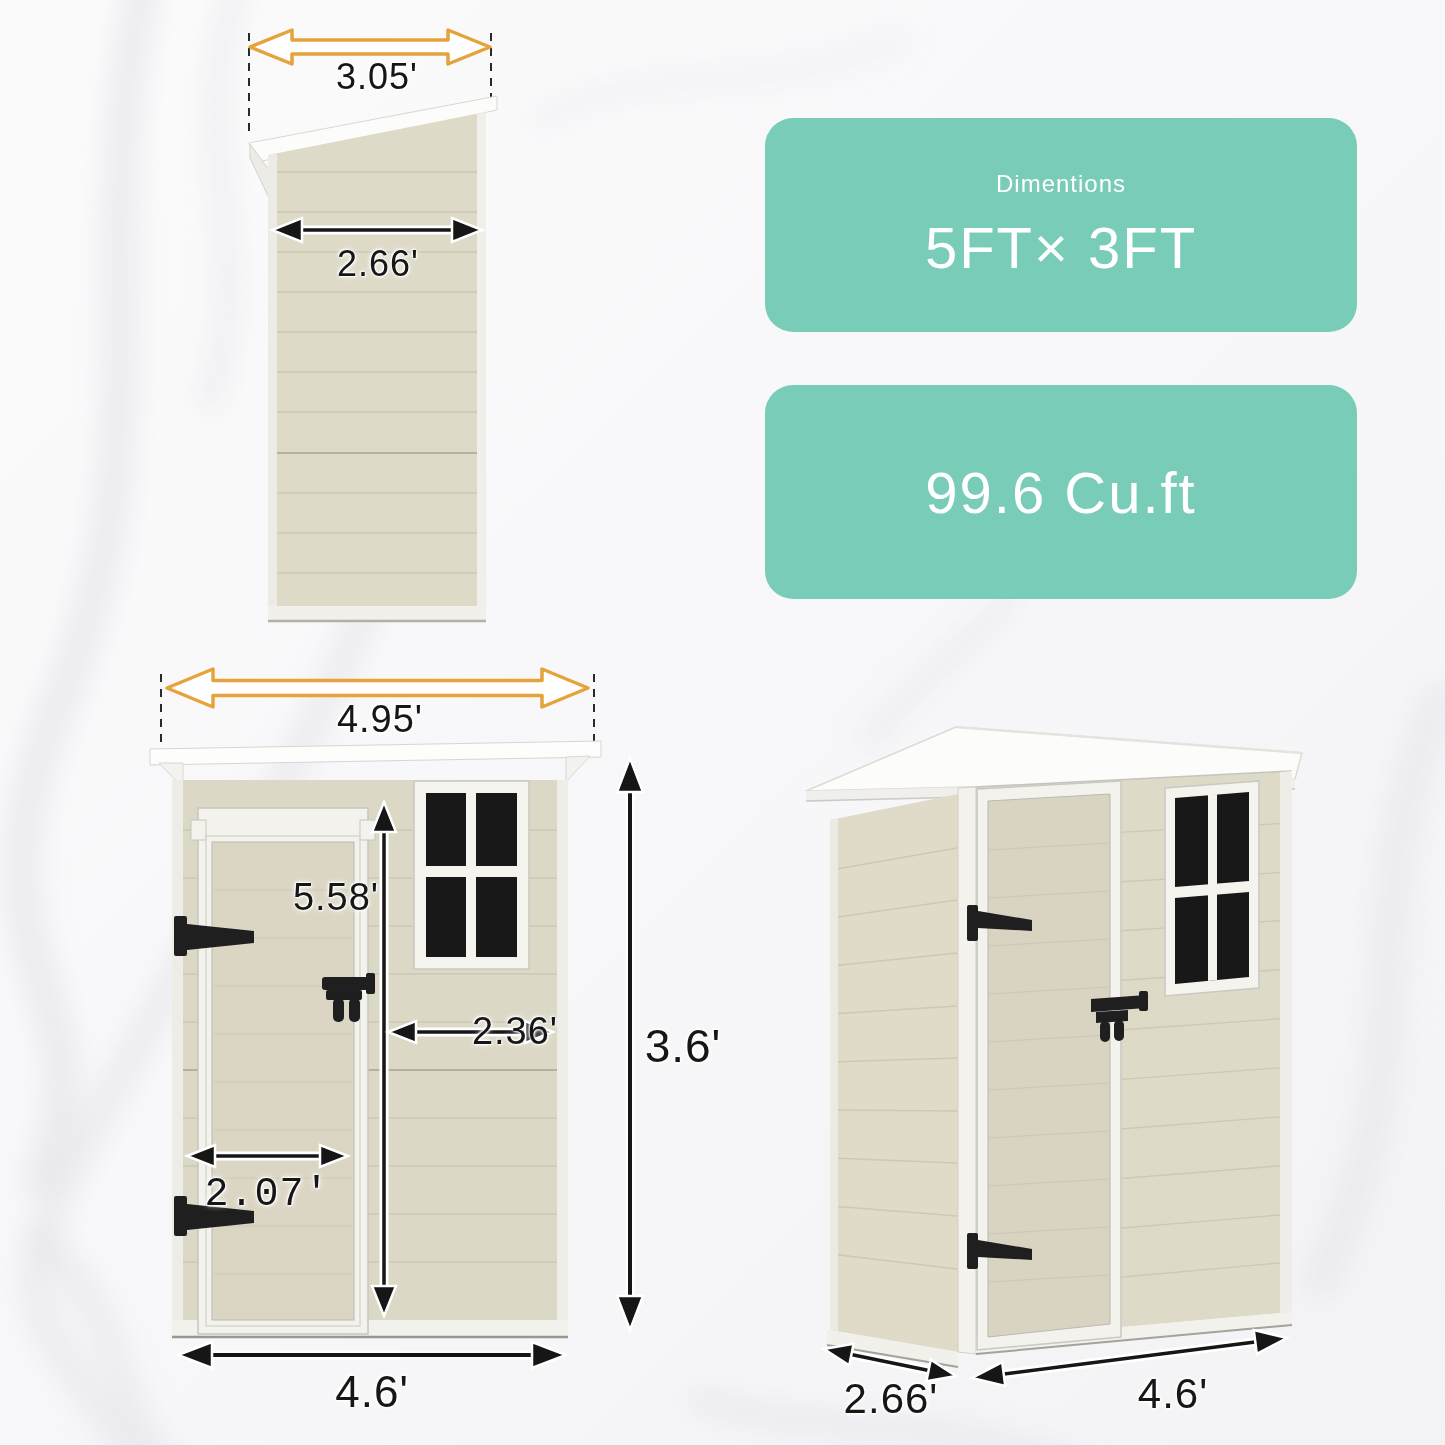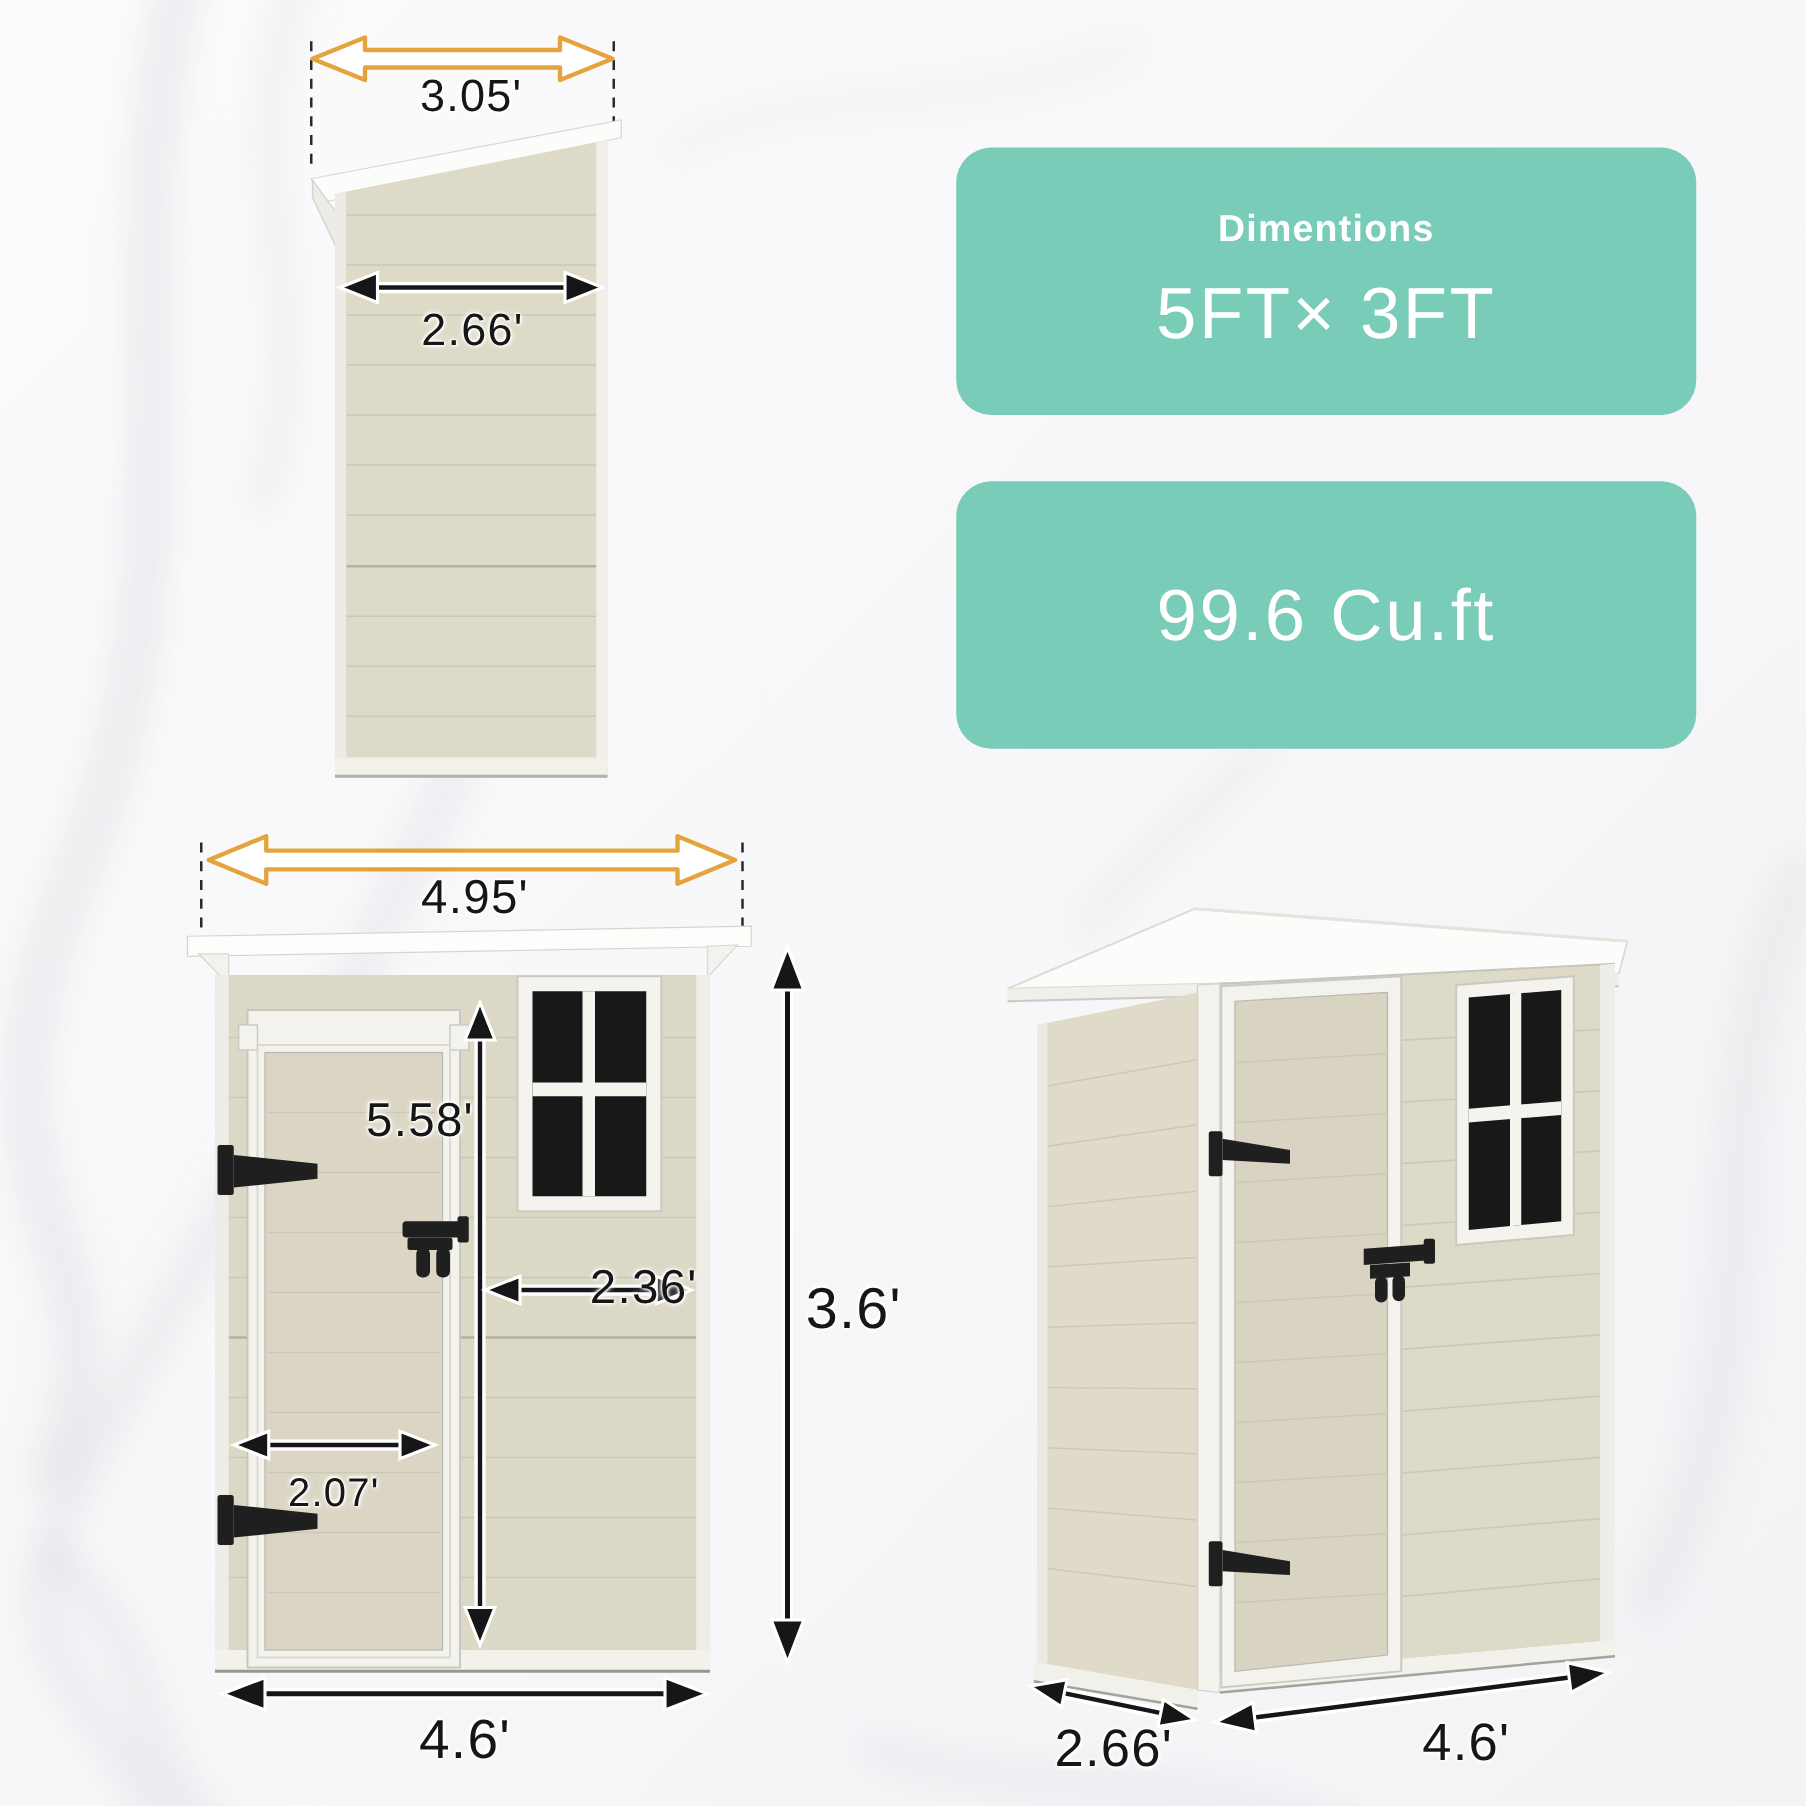--- a/index.html
+++ b/index.html
@@ -13,21 +13,21 @@
     position:absolute;transform:translate(-50%,-50%);
     color:#161616;font-family:"Liberation Sans", sans-serif;font-weight:400;
     white-space:nowrap;letter-spacing:1px;
     text-shadow:0 0 6px rgba(255,255,255,.95),1px 1px 2px #fff,-1px -1px 2px #fff,0 0 2px #fff;
   }
   .card{
     position:absolute;left:765px;width:592px;height:214px;border-radius:28px;
     background:#79ccb7;color:#fff;display:flex;flex-direction:column;
     align-items:center;justify-content:center;gap:16px;text-align:center;
   }
-  .card-title{font-size:30px;font-weight:700;letter-spacing:1px;}
+  .card-title{font-size:24px;font-weight:400;letter-spacing:1px;}
   .card-value{font-size:58px;font-weight:400;letter-spacing:2px;}
 </style>
 </head>
 <body>
 
 <div class="stage">
 
   <svg width="1445" height="1445" viewBox="0 0 1445 1445">
     <defs>
         <filter id="vblur" x="-50%" y="-50%" width="200%" height="200%">
@@ -286,19 +286,19 @@
   </div>
   <div class="card" style="top: 385px; background: rgb(121, 204, 183); color: rgb(255, 255, 255);">
     <div class="card-value">99.6 Cu.ft</div>
   </div>
 
   <div class="dim" style="left: 377px; top: 77px; font-size: 36px; color: rgb(22, 22, 22);">3.05'</div>
   <div class="dim" style="left: 378px; top: 264px; font-size: 36px; color: rgb(22, 22, 22);">2.66'</div>
   <div class="dim" style="left: 380px; top: 719px; font-size: 38px; color: rgb(22, 22, 22);">4.95'</div>
   <div class="dim" style="left: 336px; top: 897px; font-size: 38px; color: rgb(22, 22, 22); text-align: center;">5.58'</div>
   <div class="dim" style="left: 515px; top: 999px; font-size: 38px; color: rgb(22, 22, 22); margin-top: 32px;">2.36'</div>
-  <div class="dim" style="left: 267px; top: 1194px; font-size: 32px; color: rgb(22, 22, 22);">2.07'</div>
+  <div class="dim" style="left: 267px; top: 1194px; font-size: 40px; color: rgb(22, 22, 22); font-family: Liberation Mono, monospace;">2.07'</div>
   <div class="dim" style="left: 683px; top: 1046px; font-size: 46px; color: rgb(22, 22, 22);">3.6'</div>
   <div class="dim" style="left: 372px; top: 1392px; font-size: 44px; color: rgb(22, 22, 22);">4.6'</div>
   <div class="dim" style="left: 891px; top: 1399px; font-size: 42px; color: rgb(22, 22, 22);">2.66'</div>
   <div class="dim" style="left: 1173px; top: 1394px; font-size: 42px; color: rgb(22, 22, 22);">4.6'</div>
 
 </div>
 
 </body></html>

